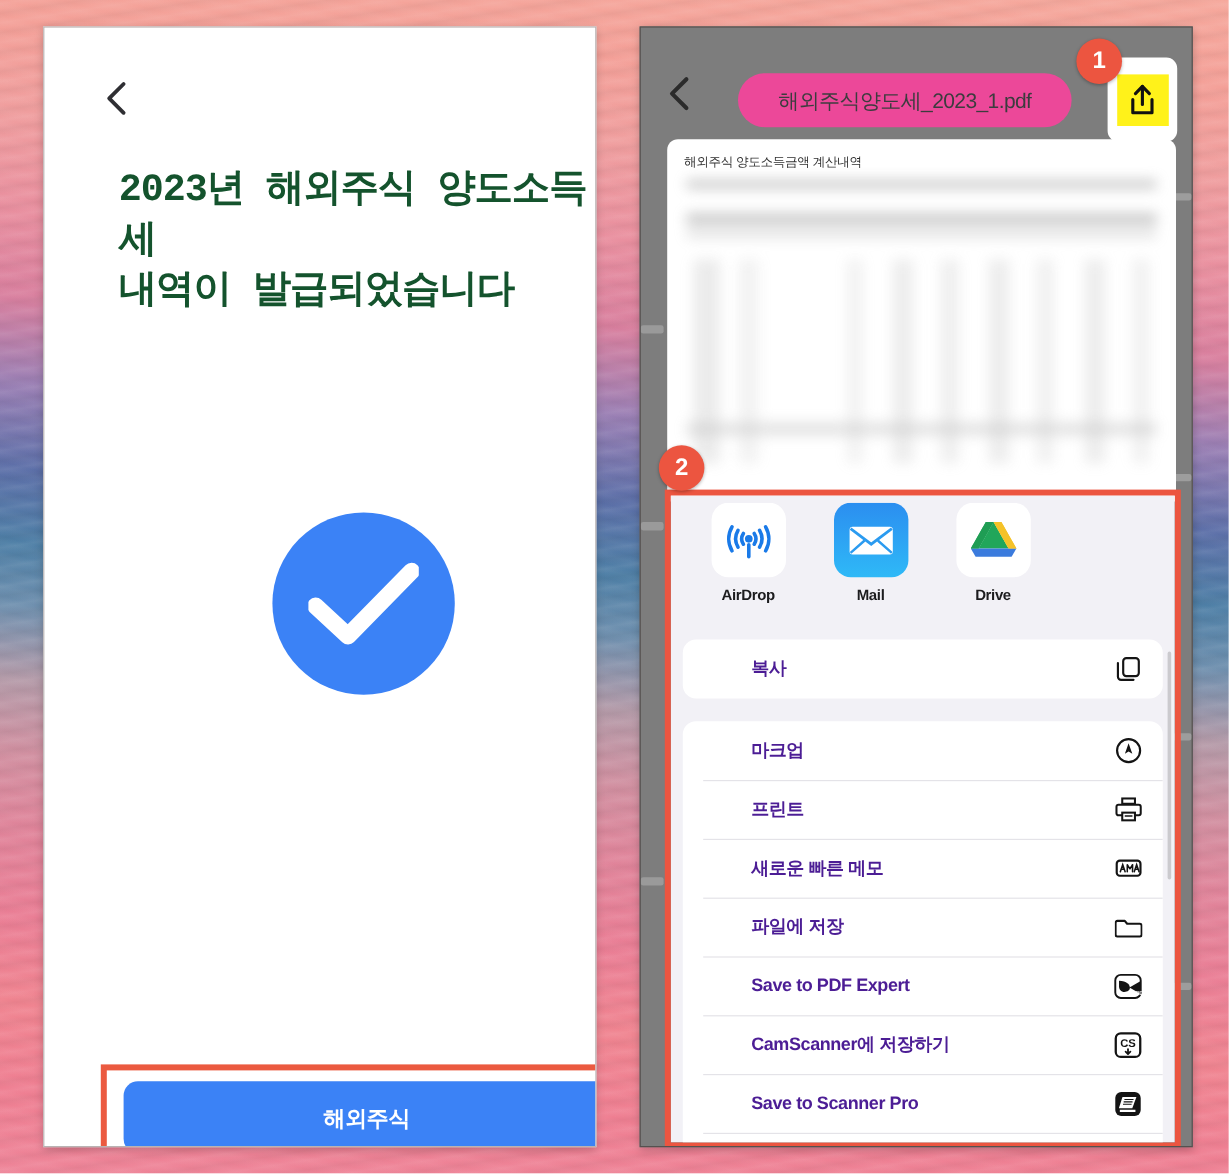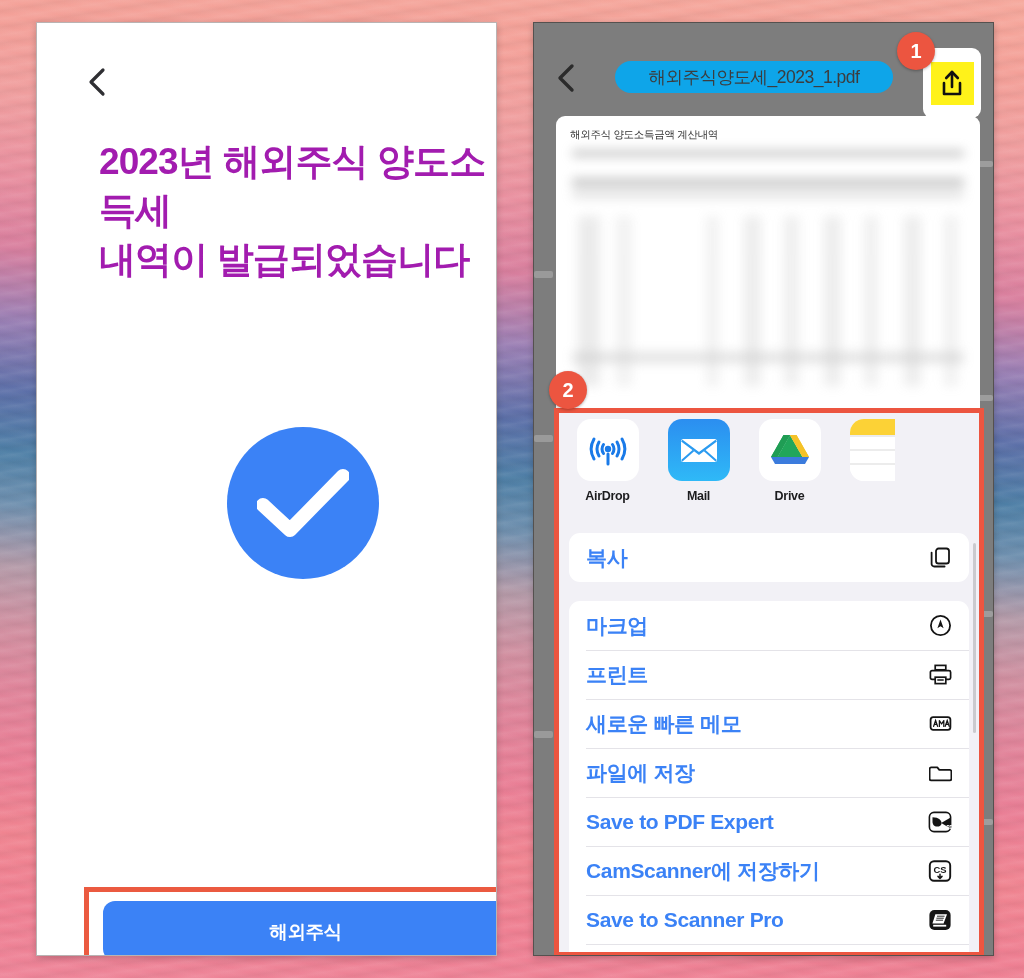--- a/index.html
+++ b/index.html
@@ -85,26 +85,27 @@
     height: 34px;
     cursor: pointer;
   }
   .back-chevron svg { display: block; }
 
   #left-headline {
     position: absolute;
     left: 62px;
     top: 115px;
     width: 400px;
-    font-size: 37px;
+    font-size: 32px;
     font-weight: 700;
     line-height: 1.32;
     letter-spacing: -0.9px;
-    color: #a21caf;
+    color: #14532d;
     white-space: pre-line;
+    font-family: Liberation Mono, monospace;
   }
 
   #check-circle {
     position: absolute;
     left: 190px;
     top: 404px;
     width: 152px;
     height: 152px;
     border-radius: 50%;
     background: #3b82f6;
@@ -190,22 +191,22 @@
     top: 38px;
     width: 26px;
     height: 34px;
     cursor: pointer;
   }
   #filename-pill {
     position: absolute;
     left: 81px;
     top: 38px;
     width: 278px;
-    height: 32px;
-    background: #0ea5e9;
+    height: 45px;
+    background: #ec4899;
     border-radius: 23px;
     display: flex;
     align-items: center;
     justify-content: center;
     font-size: 17.5px;
     font-weight: 500;
     color: #3c3c3e;
     letter-spacing: -0.5px;
     white-space: nowrap;
     overflow: hidden;
@@ -313,22 +314,22 @@
 
   
   #app-row {
     position: absolute;
     left: 0;
     top: 6px;
     width: 336px;
     height: 108px;
     display: flex;
     align-items: flex-start;
-    padding-left: 17px;
-    gap: 28px;
+    padding-left: 33px;
+    gap: 39px;
     overflow: hidden;
   }
   .app-item {
     width: 63px;
     display: flex;
     flex-direction: column;
     align-items: center;
     cursor: pointer;
     flex: 0 0 auto;
   }
@@ -378,25 +379,26 @@
   .list-row + .list-row::before {
     content: "";
     position: absolute;
     left: 17px;
     right: 0;
     top: 0;
     height: 1px;
     background: #e4e3e8;
   }
   .row-label {
-    font-size: 21px;
+    font-size: 15px;
     font-weight: 700;
-    color: #3b82f6;
+    color: #4c1d95;
     letter-spacing: -0.35px;
     white-space: nowrap;
+    margin-left: 40px;
   }
   .row-icon {
     width: 26px;
     height: 26px;
     display: flex;
     align-items: center;
     justify-content: center;
     flex: 0 0 auto;
   }
 

